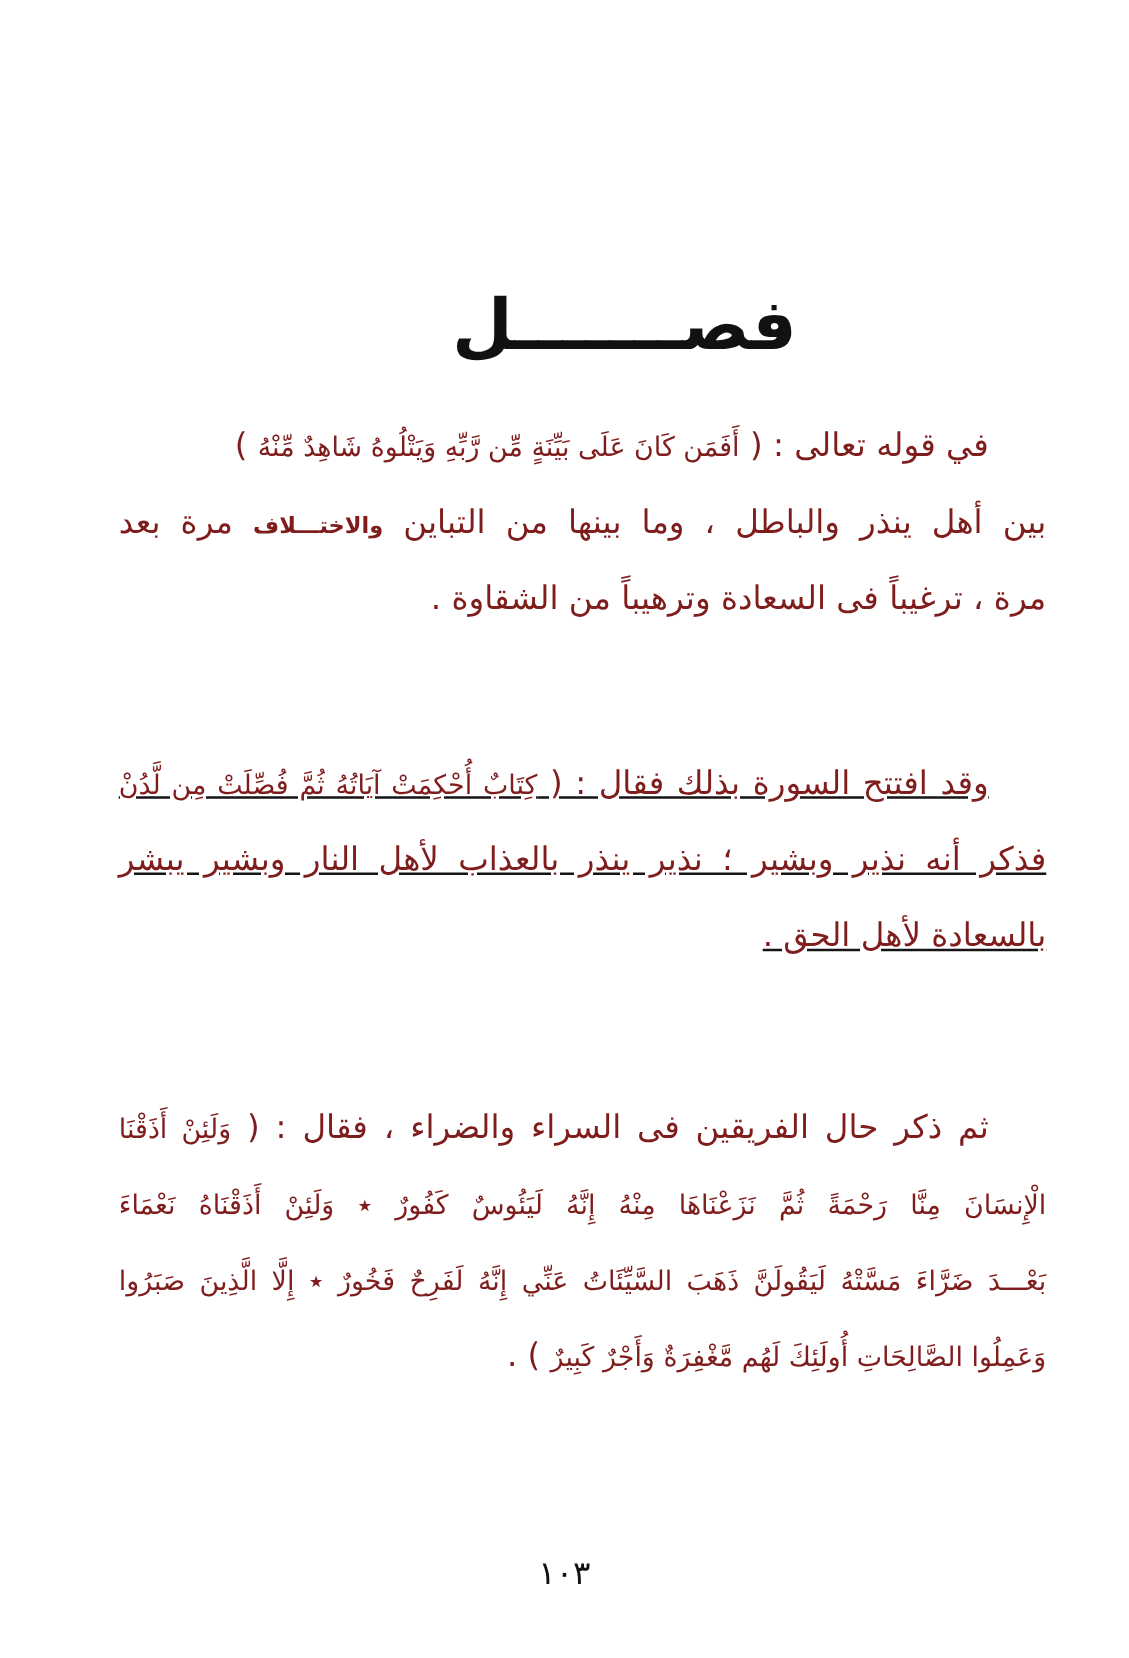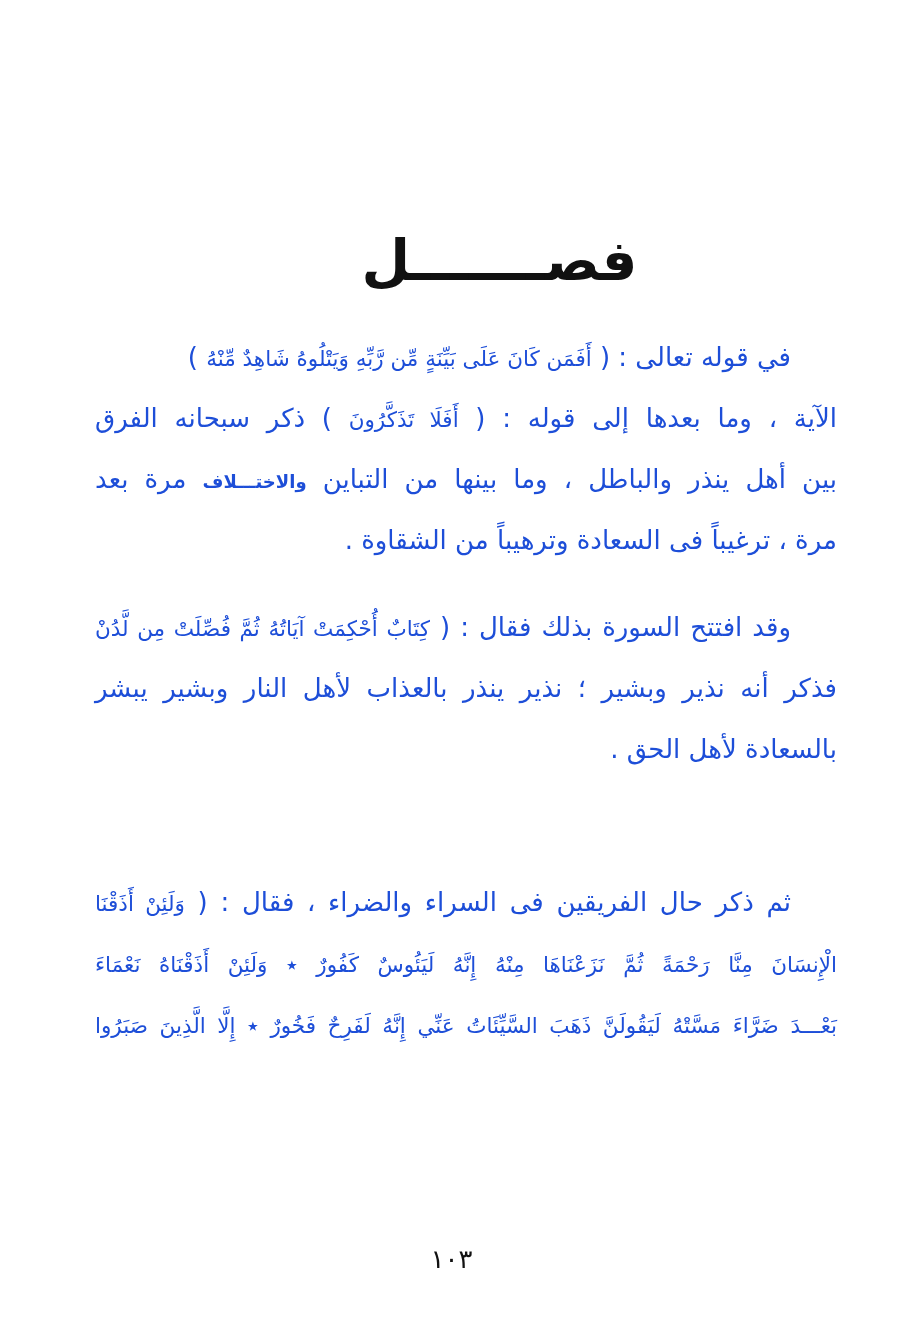--- a/index.html
+++ b/index.html
@@ -18,30 +18,30 @@
     font-size:56px;line-height:105px;
     font-weight:bold;
     color:#111;
     padding-left:48px;
   }
   .text-block{
     position:absolute;top:0;right:66px;width:742px;height:100%;
   }
   .para{position:absolute;right:0;width:100%;}
   .para-0{top:327px;}
-  .para-1{top:597px;}
+  .para-1{top:597px;text-decoration:underline;}
   .para-2{top:872px;}
   .para-3{top:1146px;}
   .line{
     width:100%;
     height:61px;line-height:61px;
     font-size:26px;
     text-align:right;
     white-space:nowrap;
-    color:#1d4ed8;
+    color:#7f1d1d;
   }
   .line.first{padding-right:46px;width:696px;}
   .line.just{text-align:justify;text-align-last:justify;}
   .seg.plain{font-size:26px;}
   .seg.bold{font-size:18px;font-weight:bold;}
   .seg.quran{font-size:21.5px;letter-spacing:0px;}
   .page-number{
     position:absolute;top:1238px;left:0;width:100%;
     text-align:center;
     font-size:26px;line-height:42px;
@@ -52,31 +52,31 @@
 </head>
 <body>
 
 <div class="page">
 
   <div class="heading">فصـــــــل</div>
 
   <div class="text-block">
       <div class="para para-0">
         <div class="line first"><span class="seg plain">في قوله تعالى : ( </span><span class="seg quran">أَفَمَن كَانَ عَلَى بَيِّنَةٍ مِّن رَّبِّهِ وَيَتْلُوهُ شَاهِدٌ مِّنْهُ</span><span class="seg plain"> )</span></div>
-        <div class="line just"><span class="seg plain">الآية ، وما بعدها إلى قوله : ( </span><span class="seg quran">أَفَلَا تَذَكَّرُونَ</span><span class="seg plain"> ) ذكر سبحانه الفرق</span></div>
         <div class="line just"><span class="seg plain">بين أهل ينذر والباطل ، وما بينها من التباين </span><span class="seg bold">والاختـــلاف</span><span class="seg plain"> مرة بعد</span></div>
         <div class="line"><span class="seg plain">مرة ، ترغيباً فى السعادة وترهيباً من الشقاوة .</span></div>
       </div>
       <div class="para para-1">
         <div class="line first just"><span class="seg plain">وقد افتتح السورة بذلك فقال : ( </span><span class="seg quran">كِتَابٌ أُحْكِمَتْ آيَاتُهُ ثُمَّ فُصِّلَتْ مِن لَّدُنْ</span></div>
         <div class="line just"><span class="seg plain">فذكر أنه نذير وبشير ؛ نذير ينذر بالعذاب لأهل النار وبشير يبشر</span></div>
         <div class="line"><span class="seg plain">بالسعادة لأهل الحق .</span></div>
       </div>
       <div class="para para-2">
         <div class="line first just"><span class="seg plain">ثم ذكر حال الفريقين فى السراء والضراء ، فقال : ( </span><span class="seg quran">وَلَئِنْ أَذَقْنَا</span></div>
         <div class="line just"><span class="seg quran">الْإِنسَانَ مِنَّا رَحْمَةً ثُمَّ نَزَعْنَاهَا مِنْهُ إِنَّهُ لَيَئُوسٌ كَفُورٌ ٭ وَلَئِنْ أَذَقْنَاهُ نَعْمَاءَ</span></div>
         <div class="line just"><span class="seg quran">بَعْـــدَ ضَرَّاءَ مَسَّتْهُ لَيَقُولَنَّ ذَهَبَ السَّيِّئَاتُ عَنِّي إِنَّهُ لَفَرِحٌ فَخُورٌ ٭ إِلَّا الَّذِينَ صَبَرُوا</span></div>
+        <div class="line"><span class="seg quran">وَعَمِلُوا الصَّالِحَاتِ أُولَئِكَ لَهُم مَّغْفِرَةٌ وَأَجْرٌ كَبِيرٌ</span><span class="seg plain"> ) .</span></div>
       </div>
     </div>
 
   <div class="page-number">١٠٣</div>
 
 </div>
 
 </body></html>

